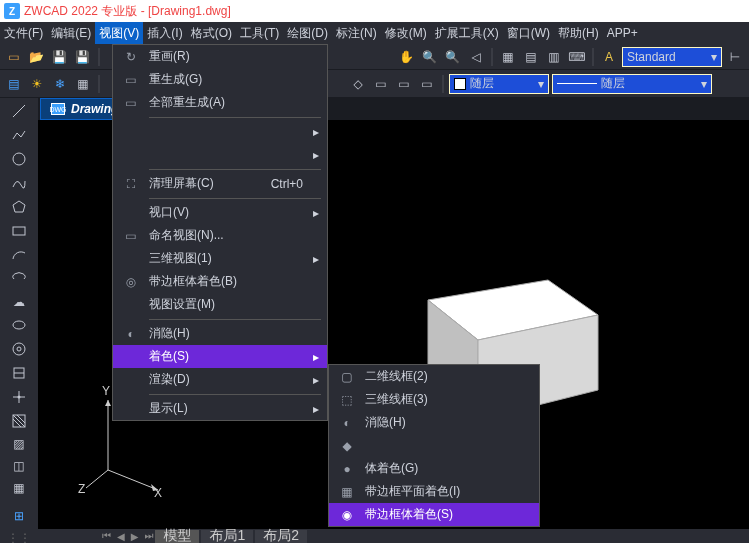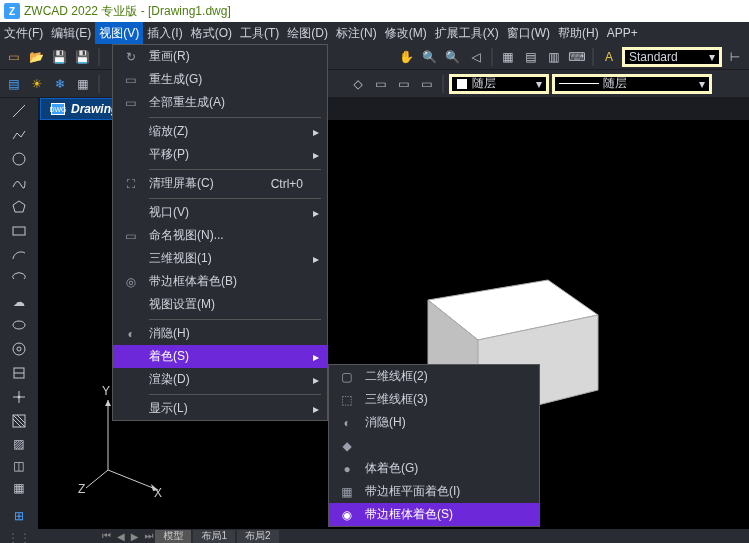--- a/index.html
+++ b/index.html
@@ -1,35 +1,35 @@
 <!DOCTYPE html>
 <html><head>
 <meta charset="utf-8">
 <style>
 * { margin: 0; padding: 0; box-sizing: border-box; font-family: "Microsoft YaHei", "SimSun", sans-serif; font-size: 12px; }
 body { background: #000; width: 749px; height: 543px; overflow: hidden; position: relative; }
 
 
 .titlebar { height: 22px; background: #fff; display: flex; align-items: center; padding: 0 4px; gap: 4px; }
 .titlebar .logo { width: 16px; height: 16px; background: #3a9ffc; display: inline-flex; align-items: center; justify-content: center; color: #fff; font-weight: bold; font-size: 10px; border-radius: 2px; }
-.titlebar .title { color: #4d7c0f; }
+.titlebar .title { color: #ef4444; }
 
 
 .menubar { height: 22px; background: #2a2c34; display: flex; align-items: stretch; color: #cfd3dc; }
 .menubar .menu-item { padding: 0 4px; display: flex; align-items: center; cursor: default; }
 .menubar .menu-item.active { background: #0a62c9; color: #fff; }
 
 
 .toolbar { background: #2a2c34; display: flex; align-items: center; padding: 2px 4px; gap: 3px; border-bottom: 1px solid #1a1c22; height: 26px; }
 .toolbar.second { height: 28px; }
 .tbtn { width: 20px; height: 20px; display: inline-flex; align-items: center; justify-content: center; color: #c2c6d0; border: 1px solid transparent; }
 .tbtn.sep { width: 1px; height: 18px; background: #3a3c44; margin: 0 2px; }
 
 
-.combo { background: #000000; border: 3px solid #fef9c3; height: 20px; display: flex; align-items: center; color: #cfd3dc; padding: 0 4px; gap: 4px; }
+.combo { background: #1d4ed8; border: 1px solid #fef9c3; height: 20px; display: flex; align-items: center; color: #cfd3dc; padding: 0 4px; gap: 4px; }
 
 
 .lefttools { position: absolute; left: 0; top: 98px; bottom: 0; width: 38px; background: #2a2c34; display: flex; flex-direction: column; align-items: center; padding-top: 4px; gap: 6px; }
 .lefttools .tbtn { width: 22px; height: 20px; }
 .lefttools .grid-btn { color: #4aa3ff; }
 
 
 .doctabs { background: #1a1c22; height: 22px; display: flex; align-items: stretch; padding-left: 40px; }
 .doctab { background: #0a3f7a; color: #fff; padding: 0 10px; display: flex; align-items: center; gap: 6px; border: 1px solid #0a62c9; }
 .doctab .dwgicon { width: 14px; height: 12px; background: #3a9ffc; border: 1px solid #fff; font-size: 7px; color: #fff; display: flex; align-items: center; justify-content: center; }
@@ -51,21 +51,21 @@
 .dd-row .arrow { position: absolute; right: 8px; color: #cfd3dc; }
 .dd-row.active { background: #6d28d9; color: #fff; }
 .dd-row.active .icon-col, .dd-row.active .arrow { color: #fff; }
 
 
 .submenu { position: absolute; left: 328px; top: 364px; width: 212px; background: #2a2c34; border: 1px solid #555; z-index: 101; }
 .submenu .dd-row { height: 23px; }
 
 
 .bottabs { position: absolute; left: 38px; right: 0; bottom: 0; height: 14px; background: #2a2c34; display: flex; align-items: center; gap: 2px; padding-left: 60px; }
-.bottabs .tab { background: #3a3c44; color: #ccc; font-size: 10px; height: 13px; padding: 0 8px; display: flex; align-items: center; }
+.bottabs .tab { background: #3a3c44; color: #ccc; font-size: 14px; height: 13px; padding: 0 8px; display: flex; align-items: center; }
 .bottabs .tab.active { background: #555; }
 .bottabs .nav { color: #888; font-size: 10px; margin-left: 4px; }
 
 svg { display: block; }
 </style>
 </head>
 <body>
 
 <div class="titlebar">
   <span class="logo">Z</span>
@@ -259,26 +259,24 @@
   </div>
   <div class="dd-row">
     <span class="icon-col">▭</span>
     <span class="label-col">全部重生成(A)</span>
   </div>
   <div class="dd-row sep">
       <div></div>
     </div>
   <div class="dd-row">
     <span class="icon-col"></span>
-    <span class="label-col">缩放(Z)</span>
-    <span class="arrow">▸</span>
-  </div>
-  <div class="dd-row">
-    <span class="icon-col"></span>
-    <span class="label-col">平移(P)</span>
+    <span class="arrow">▸</span>
+  </div>
+  <div class="dd-row">
+    <span class="icon-col"></span>
     <span class="arrow">▸</span>
   </div>
   <div class="dd-row sep">
       <div></div>
     </div>
   <div class="dd-row">
     <span class="icon-col">⛶</span>
     <span class="label-col">清理屏幕(C)</span>
     <span class="accel">Ctrl+0</span>
   </div>

